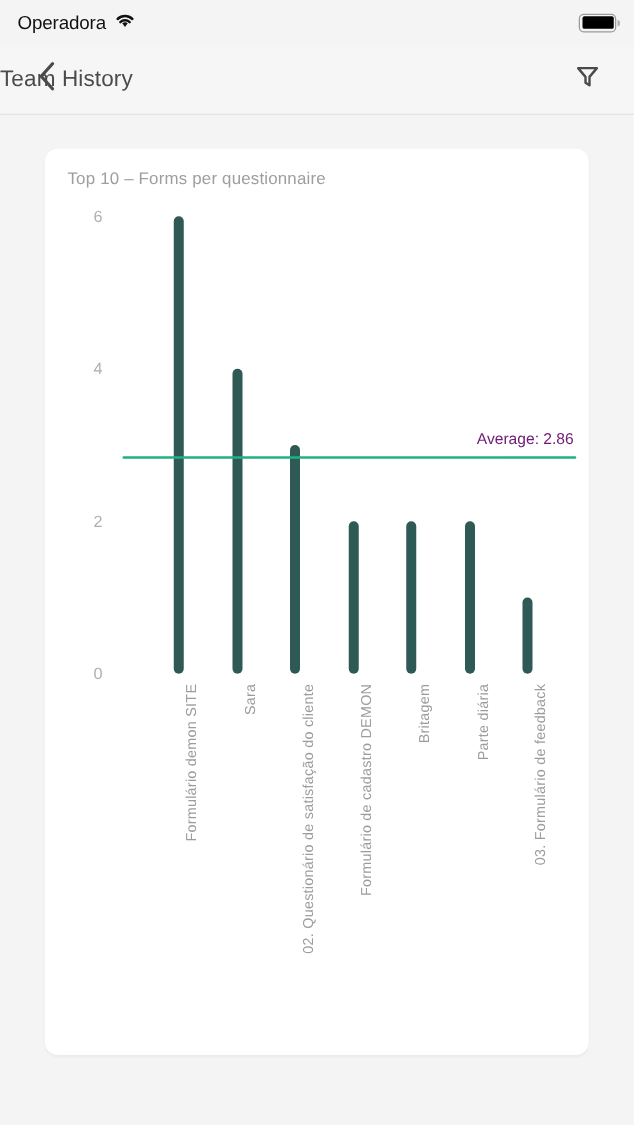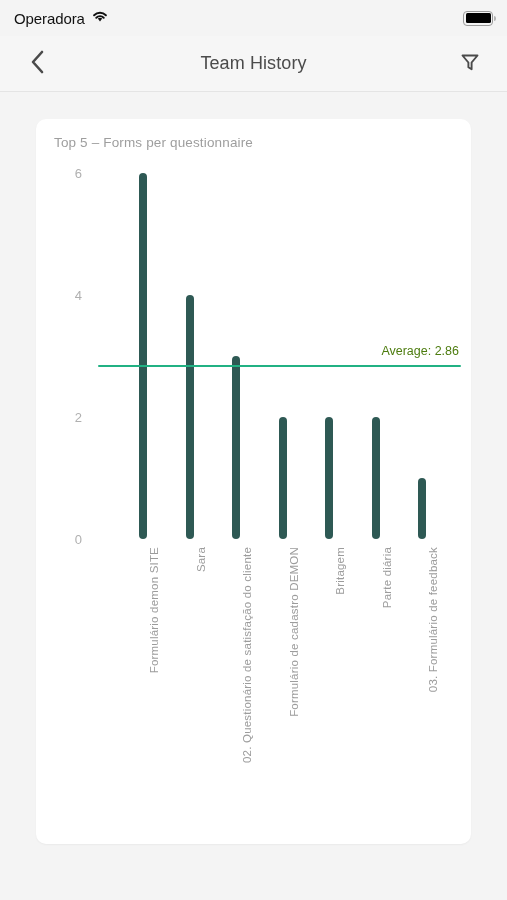--- a/index.html
+++ b/index.html
@@ -96,21 +96,20 @@
     display: flex;
     align-items: center;
     justify-content: center;
     cursor: pointer;
     z-index: 2;
   }
   .nav-title {
     position: absolute;
     left: 0;
     right: 0;
-    text-align: center;
     font-size: 18px;
     color: #4b4b4b;
     letter-spacing: 0.1px;
     pointer-events: none;
   }
   .nav-filter {
     margin-left: auto;
     width: 34px;
     height: 34px;
     display: flex;
@@ -221,21 +220,21 @@
     <span>
       <svg width="22" height="22" viewBox="0 0 22 22">
         <path d="M3.5 4.5 H18.5 L12.6 11.5 V18.2 L9.4 16.2 V11.5 Z" stroke="#4a4a4a" stroke-width="1.9" fill="none" stroke-linejoin="round"></path>
       </svg>
     </span>
   </div>
 </div>
 
 <div class="content">
   <div class="chart-card">
-    <div class="chart-title">Top 5 – Forms per questionnaire</div>
+    <div class="chart-title">Top 10 – Forms per questionnaire</div>
     <div class="plot">
 
     <div class="y-tick" style="left: 16px; top: 420px;">0</div>
         <div class="y-tick" style="left: 16px; top: 298px;">2</div>
         <div class="y-tick" style="left: 16px; top: 176px;">4</div>
         <div class="y-tick" style="left: 16px; top: 54px;">6</div>
         <div class="bar" title="Formulário demon SITE: 6" style="left: 107px; top: 54px; height: 366px; background: rgb(46, 89, 84);"></div>
         <div class="x-label" style="left: 112px; top: 428px;">Formulário demon SITE</div>
         <div class="bar" title="Sara: 4" style="left: 153.5px; top: 176px; height: 244px; background: rgb(46, 89, 84);"></div>
         <div class="x-label" style="left: 158.5px; top: 428px;">Sara</div>
@@ -243,16 +242,16 @@
         <div class="x-label" style="left: 205px; top: 428px;">02. Questionário de satisfação do cliente</div>
         <div class="bar" title="Formulário de cadastro DEMON: 2" style="left: 246.5px; top: 298px; height: 122px; background: rgb(46, 89, 84);"></div>
         <div class="x-label" style="left: 251.5px; top: 428px;">Formulário de cadastro DEMON</div>
         <div class="bar" title="Britagem: 2" style="left: 293px; top: 298px; height: 122px; background: rgb(46, 89, 84);"></div>
         <div class="x-label" style="left: 298px; top: 428px;">Britagem</div>
         <div class="bar" title="Parte diária: 2" style="left: 339.5px; top: 298px; height: 122px; background: rgb(46, 89, 84);"></div>
         <div class="x-label" style="left: 344.5px; top: 428px;">Parte diária</div>
         <div class="bar" title="03. Formulário de feedback: 1" style="left: 386px; top: 359px; height: 61px; background: rgb(46, 89, 84);"></div>
         <div class="x-label" style="left: 391px; top: 428px;">03. Formulário de feedback</div>
         <div class="avg-line" style="top: 245.54px; left: 62px; right: 10px; background: rgb(33, 177, 131);"></div>
-        <div class="avg-label" style="top: 224.54px; right: 12px; color: #4d7c0f;">Average: 2.86</div>
+        <div class="avg-label" style="top: 224.54px; right: 12px; color: #701a75;">Average: 2.86</div>
       </div>
   </div>
 </div>
 
 </body></html>

